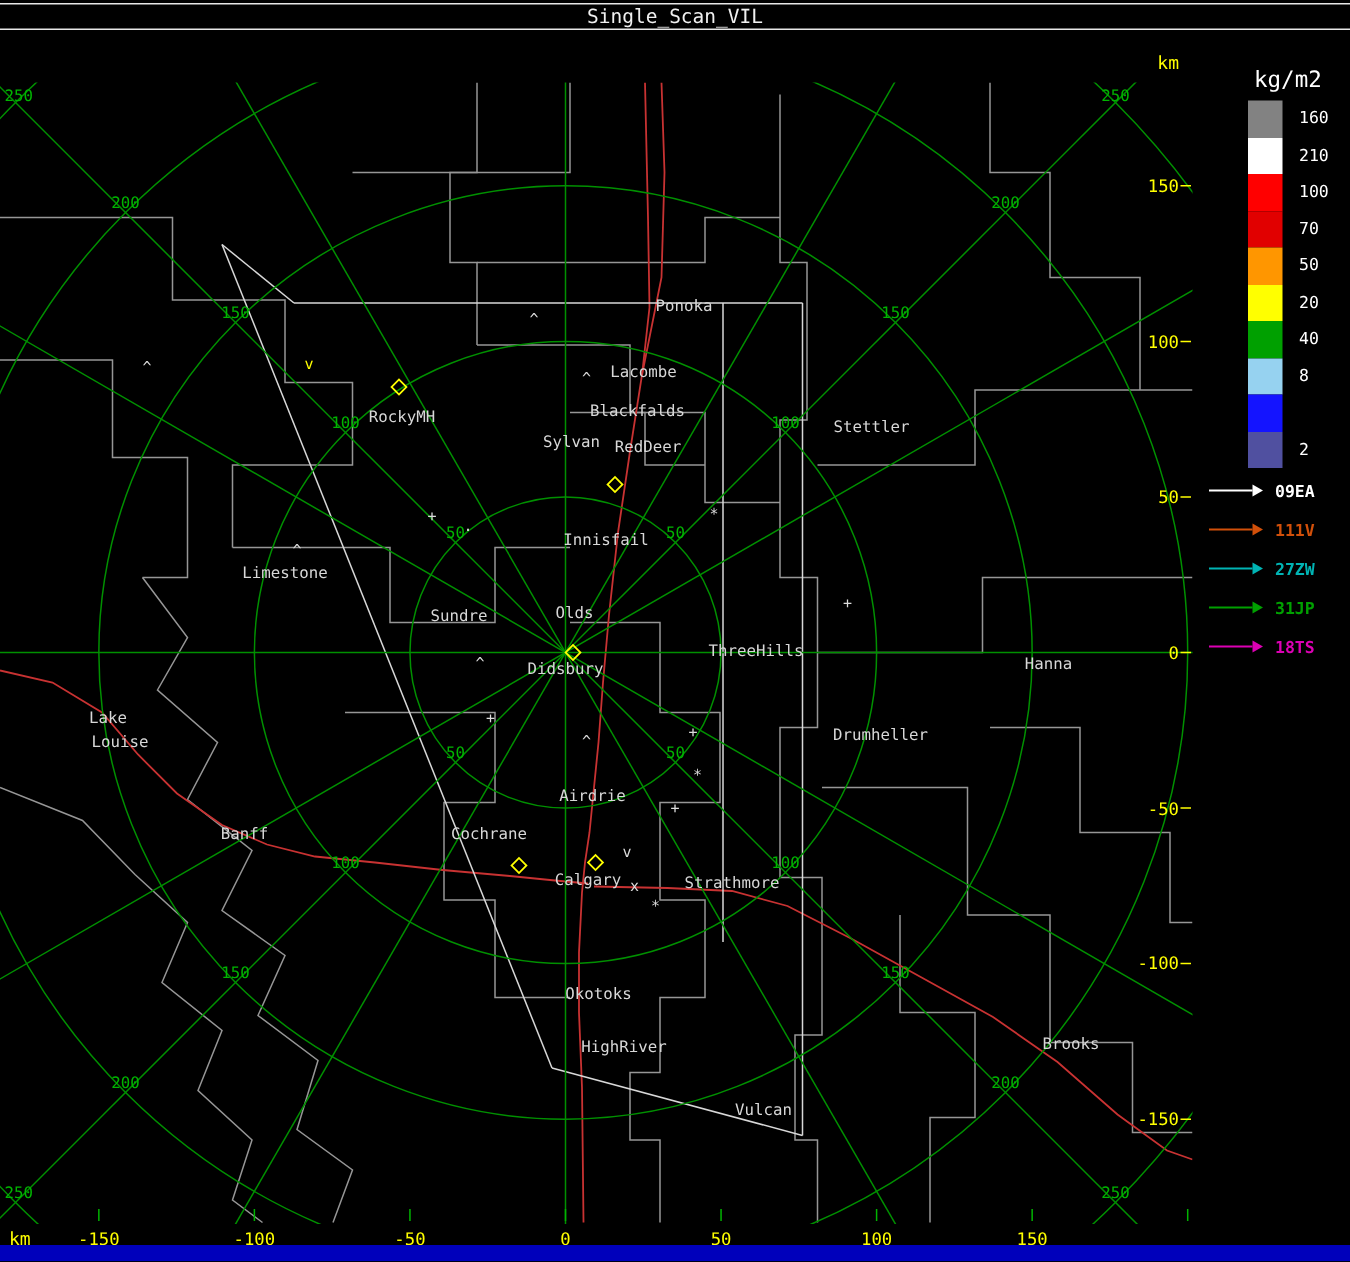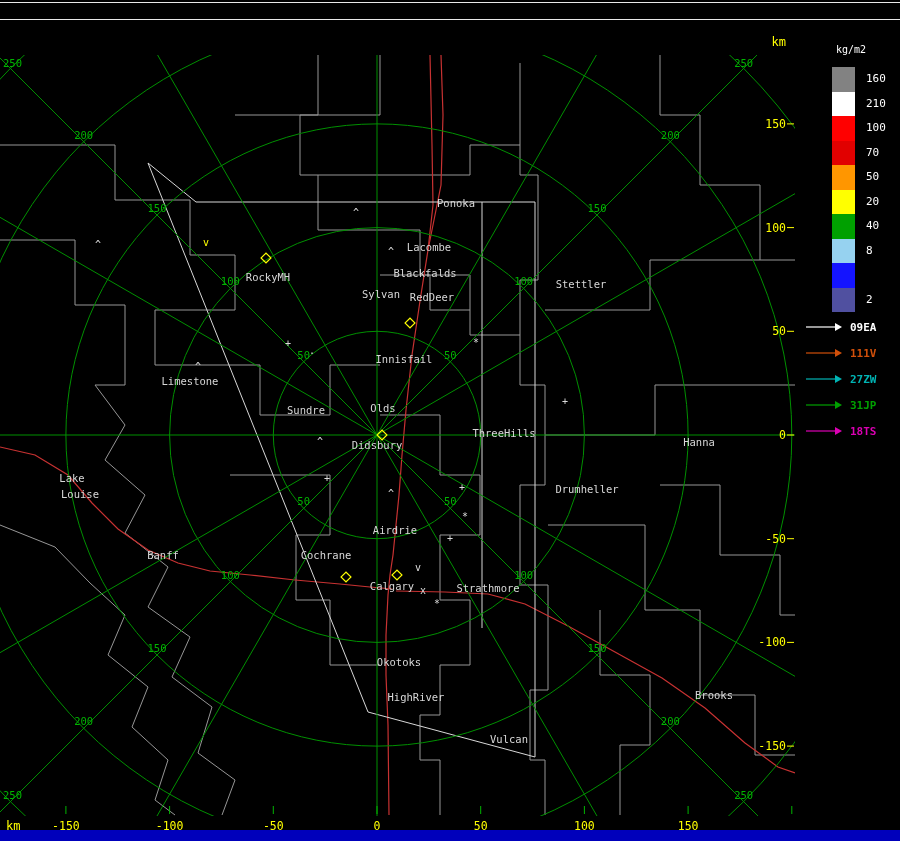--- a/index.html
+++ b/index.html
@@ -25,38 +25,39 @@
   .axis-label-right{
     position:absolute;width:34px;text-align:right;color:#ffff00;font-size:11.5px;left:752px;
   }
   .axis-label-bottom{
     position:absolute;width:44px;text-align:center;color:#ffff00;font-size:11.5px;top:819px;
   }
   .bottom-axis-unit{
     position:absolute;left:6px;top:819px;color:#ffff00;font-size:12px;
   }
   .cb-unit{
-    position:absolute;left:836px;top:44px;color:#ffffff;font-size:10px;
+    position:absolute;left:836px;top:44px;color:#ffffff;font-size:15px;
   }
   #colorbar{position:absolute;left:808px;top:67px;}
   .cb-row{display:flex;align-items:center;height:24.5px;margin-left:24px;}
   .cb-swatch{width:23px;height:24.5px;flex:none;}
   .cb-label{margin-left:11px;color:#ffffff;font-size:11px;line-height:24.5px;}
   #legend{position:absolute;left:806px;top:314px;}
   .lg-row{display:flex;align-items:center;height:26px;font-weight:bold;}
   .lg-label{margin-left:8px;font-size:11px;}
   .bottom-bar{
     position:absolute;left:0;top:830px;width:900px;height:11px;background:#0000bb;
   }
 </style>
 </head>
 <body>
 
 <div class="screen">
   <div class="rule top"></div>
+  <div class="window-title">Single_Scan_VIL</div>
   <div class="rule bottom"></div>
 
   <div class="right-axis-unit">km</div>
 
   <div class="map-area">
     <svg id="map-svg" width="795" height="761" viewBox="0 0 795 761">
         <polyline points="0,90 115,90 115,145 190,145 190,200 235,200 235,255 155,255 155,310" fill="none" stroke="#969696" stroke-width="1"></polyline>
         <polyline points="318,0 318,60 300,60 300,120 318,120 318,175" fill="none" stroke="#969696" stroke-width="1"></polyline>
         <polyline points="235,60 318,60" fill="none" stroke="#969696" stroke-width="1"></polyline>
         <polyline points="318,120 470,120 470,90 520,90" fill="none" stroke="#969696" stroke-width="1"></polyline>

